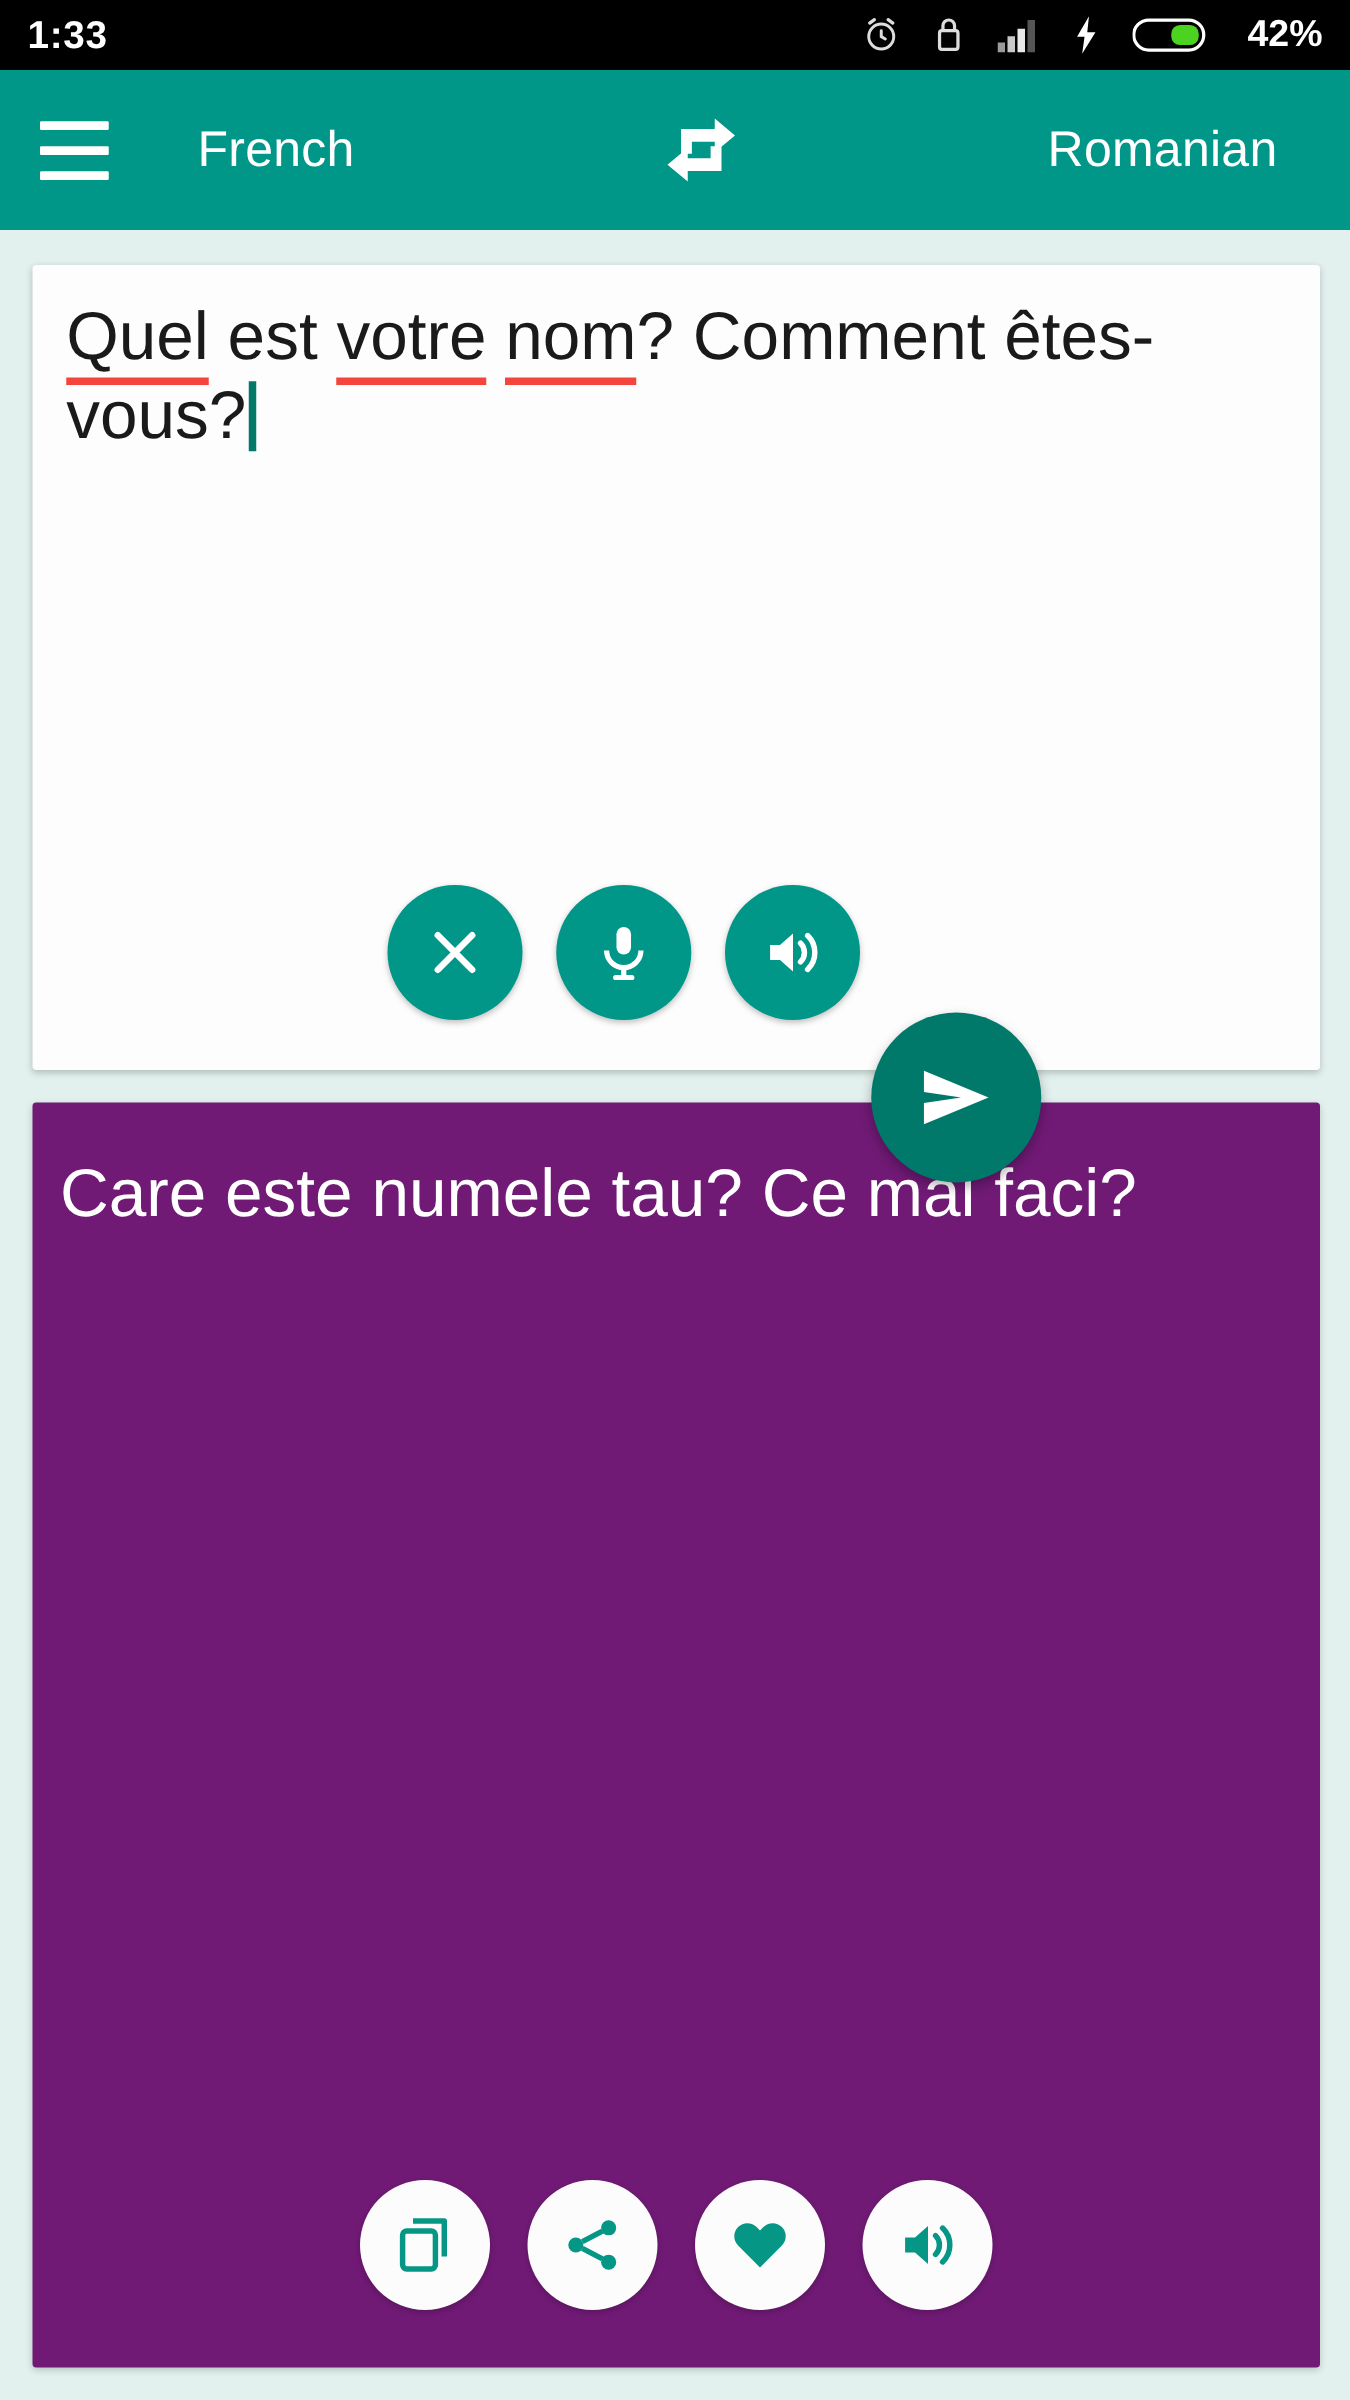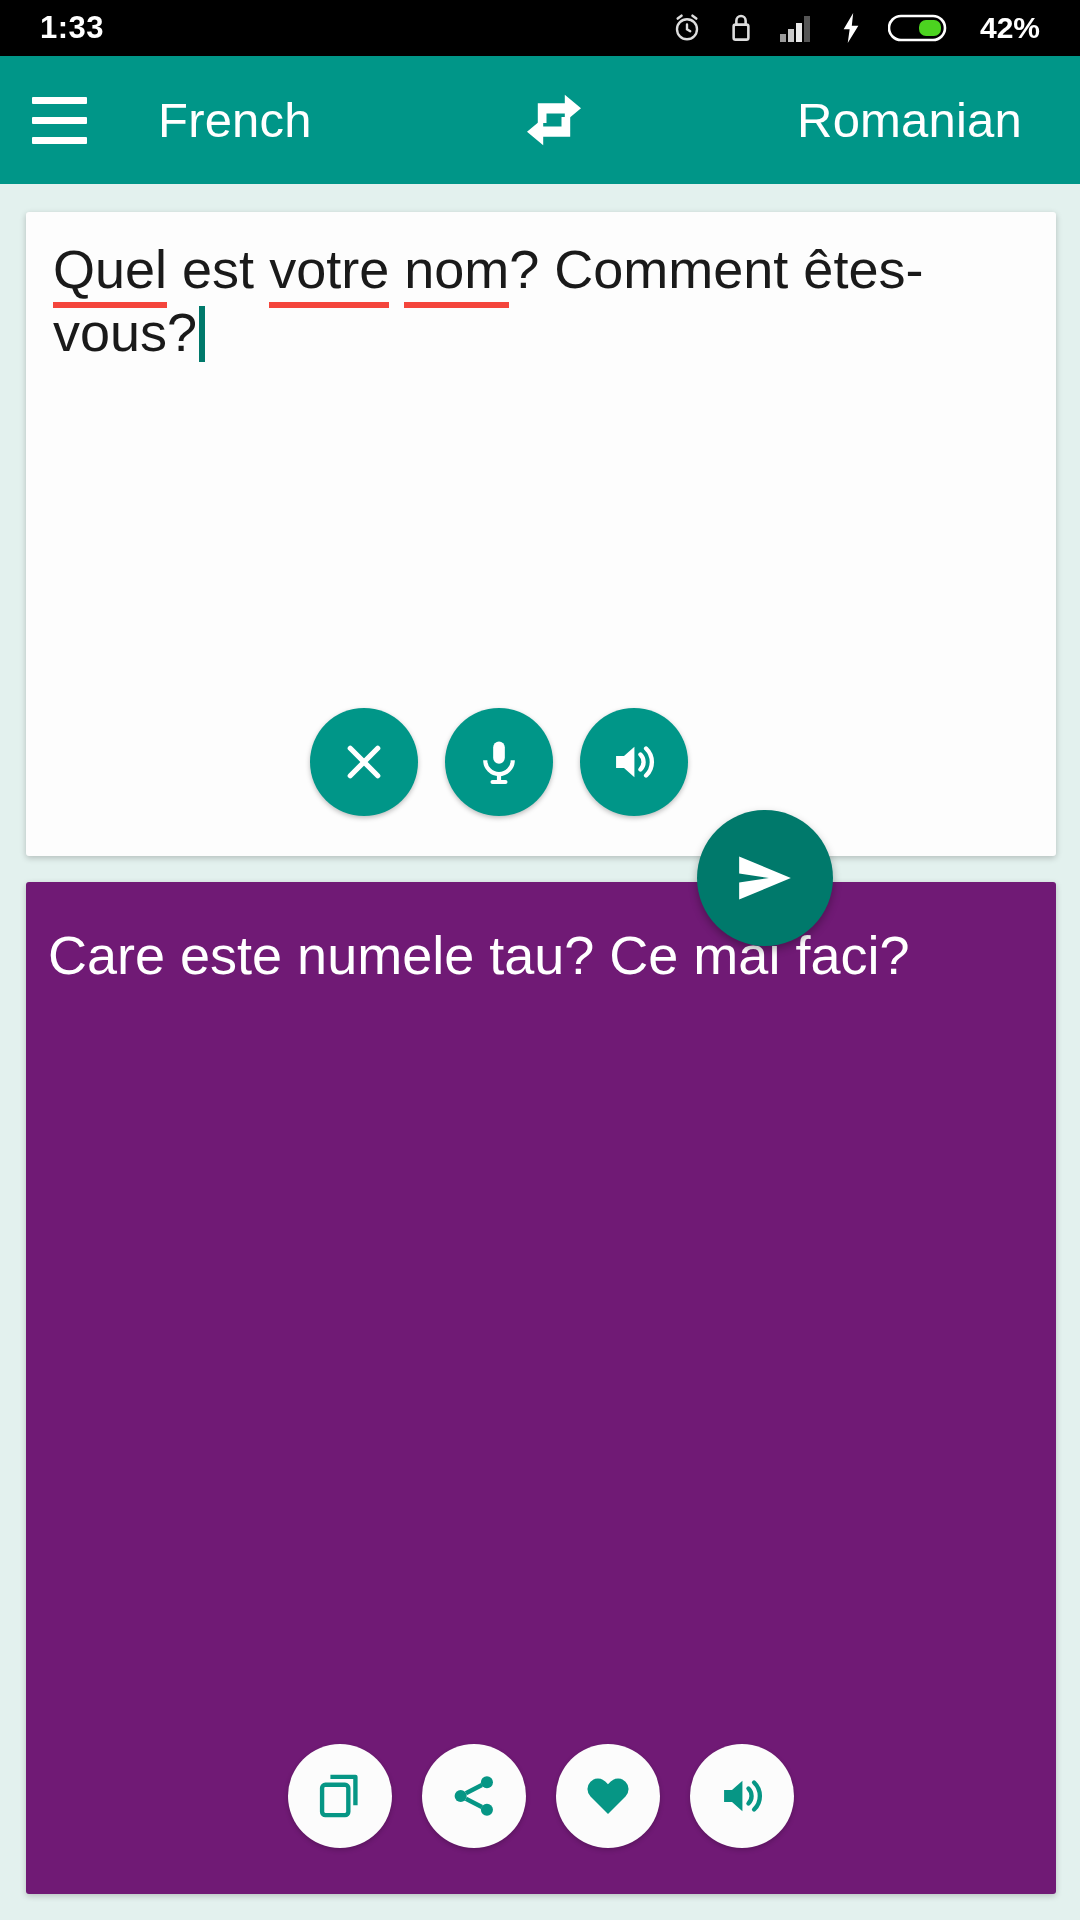--- a/index.html
+++ b/index.html
@@ -10,21 +10,21 @@
     overflow:hidden;
   }
   body { position:relative; }
 
   
   .statusbar {
     position:absolute; top:0; left:0;
     width:1080px; height:56px;
     background:#000;
     display:flex; align-items:center;
-    padding:0 40px;
+    padding:0 22px;
   }
   .status-clock {
     color:#ffffff; font-size:31px; font-weight:bold;
     letter-spacing:0.5px;
   }
   .status-right {
     margin-left:auto;
     display:flex; align-items:center; gap:28px;
   }
   .status-right svg { display:block; }
@@ -45,21 +45,21 @@
     display:flex; flex-direction:column;
     align-items:center; justify-content:center;
     gap:13px;
     cursor:pointer;
   }
   .hamburger span {
     display:block; width:55px; height:7px;
     background:#ffffff; border-radius:1px;
   }
   .lang-label {
-    color:#ffffff; font-size:49px;
+    color:#ffffff; font-size:40px;
     font-weight:400; letter-spacing:0.2px;
     cursor:pointer;
   }
   .lang-source { margin-left:40px; }
   .swap-btn {
     margin-left:auto; margin-right:auto;
     width:110px; height:110px;
     display:flex; align-items:center; justify-content:center;
     cursor:pointer;
   }

